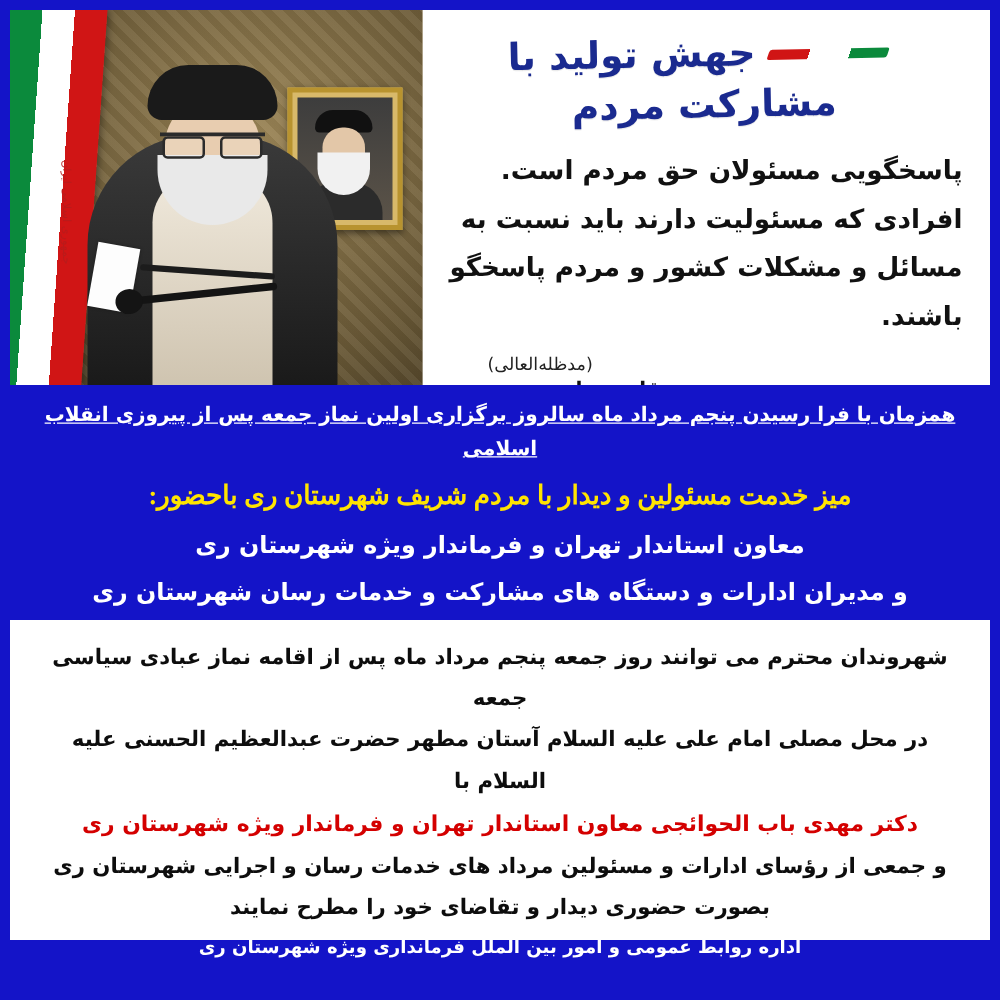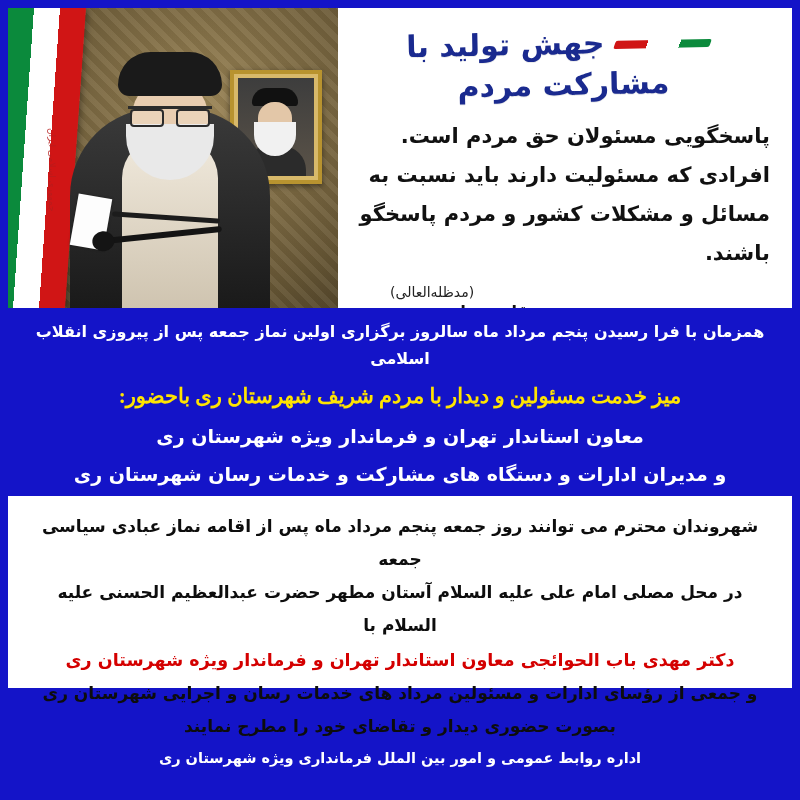--- a/index.html
+++ b/index.html
@@ -317,20 +317,21 @@
     color: #ffffff;
     text-align: center;
     padding-top: 6px;
     box-sizing: border-box;
   }
   .line-white {
     font-size: 16px;
     font-weight: bold;
     color: #ffffff;
     line-height: 1.7;
+    text-decoration: underline;
   }
   .line-yellow {
     font-size: 21px;
     font-weight: bold;
     color: #ffe400;
     line-height: 1.75;
     margin-top: 6px;
     font-family: Liberation Serif, serif;
   }
   .line-white-lg {
@@ -340,21 +341,21 @@
     line-height: 1.8;
     margin-top: 4px;
   }
 
   
   .bottom-panel {
     position: absolute;
     top: 496px;
     left: 8px;
     right: 8px;
-    height: 192px;
+    height: 256px;
     background: #ffffff;
     box-sizing: border-box;
     padding: 14px 26px 10px 26px;
     text-align: center;
   }
   .body-line {
     font-size: 17px;
     font-weight: bold;
     color: #0d0d0d;
     line-height: 1.95;

